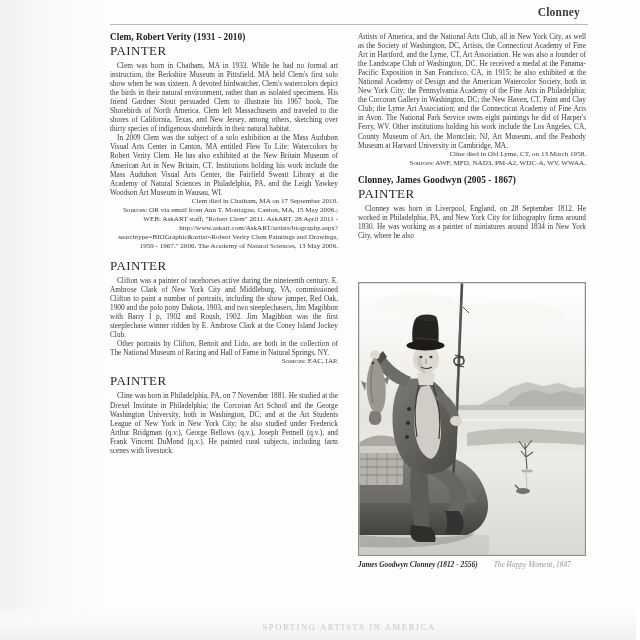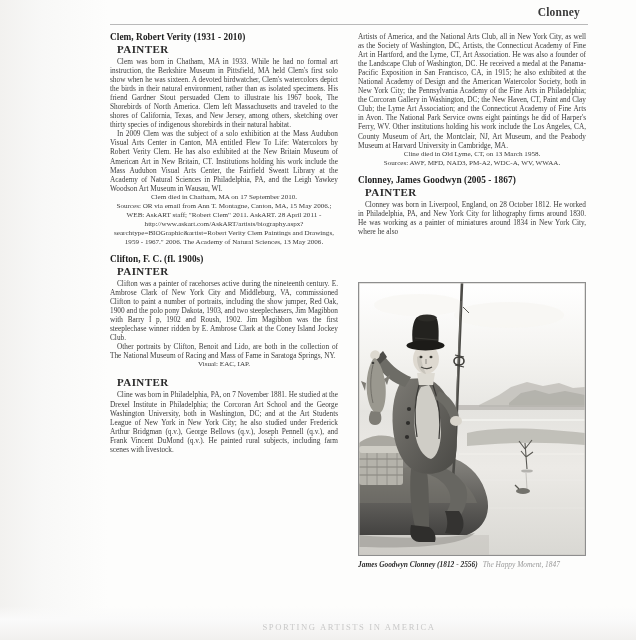--- a/index.html
+++ b/index.html
@@ -54,42 +54,42 @@
   .col-right{left:248px;}
 
   .entry-title{
     font-size:9.3px;
     font-weight:bold;
     color:#1c1c1c;
     margin:0 0 1px 0;
     letter-spacing:.05px;
   }
   .entry-role{
-    font-size:11px;
-    font-weight:bold;
+    font-size:13px;
+    font-weight:normal;
     color:#2a2a2a;
-    margin:0 0 2px 7px;
+    margin:0 0 2px 0;
     letter-spacing:.4px;
   }
   p.body{
     font-size:7.3px;
     line-height:9.05px;
     color:#3b3b3b;
     margin:0;
     text-align:justify;
     text-indent:7px;
     -webkit-hyphens:auto;hyphens:auto;
   }
   p.body.noind{text-indent:0;}
   p.source{
     font-size:7.1px;
     line-height:9.05px;
     color:#3b3b3b;
     margin:0;
-    text-align:center;
+    text-align:right;
     text-indent:0;
   }
   .gap{height:7px;}
 
   
   .plate-wrap{
     position:absolute;
     left:248px;top:282px;
     width:228px;
   }
@@ -102,21 +102,21 @@
   }
   .plate svg{display:block;width:100%;height:100%;}
   .plate-caption{
     margin-top:4px;
     font-size:7.4px;
     color:#2b2b2b;
     line-height:9px;
     white-space:nowrap;
   }
   .plate-caption .artist{font-weight:bold;font-style:italic;}
-  .plate-caption .work{font-style:italic;color:#9a9a9a;margin-left:5px;}
+  .plate-caption .work{font-style:italic;color:#9a9a9a;margin-left:16px;}
 
   
   .footer{
     position:absolute;
     left:0;bottom:8px;
     width:478px;
     text-align:center;
     font-size:8.6px;
     letter-spacing:1.6px;
     color:#c9c9c9;
@@ -142,25 +142,24 @@
         <div class="entry-role">PAINTER</div>
         <p class="body">Clem was born in Chatham, MA in 1933. While he had no formal art instruction, the Berkshire Museum in Pittsfield, MA held Clem's first solo show when he was sixteen. A devoted birdwatcher, Clem's watercolors depict the birds in their natural environment, rather than as isolated specimens. His friend Gardner Stout persuaded Clem to illustrate his 1967 book, The Shorebirds of North America. Clem left Massachusetts and traveled to the shores of California, Texas, and New Jersey, among others, sketching over thirty species of indigenous shorebirds in their natural habitat.</p>
         <p class="body">In 2009 Clem was the subject of a solo exhibition at the Mass Audubon Visual Arts Center in Canton, MA entitled Flew To Life: Watercolors by Robert Verity Clem. He has also exhibited at the New Britain Museum of American Art in New Britain, CT. Institutions holding his work include the Mass Audubon Visual Arts Center, the Fairfield Sweatt Library at the Academy of Natural Sciences in Philadelphia, PA, and the Leigh Yawkey Woodson Art Museum in Wausau, WI.</p>
         <p class="source">Clem died in Chatham, MA on 17 September 2010.</p>
         <p class="source">Sources: OR via email from Ann T. Montagne, Canton, MA, 15 May 2006.; WEB: AskART staff; "Robert Clem" 2011. AskART. 28 April 2011 - http://www.askart.com/AskART/artists/biography.aspx?searchtype=BIOGraphic&amp;artist=Robert Verity Clem Paintings and Drawings, 1959 - 1967." 2006. The Academy of Natural Sciences, 13 May 2006.</p>
       </div>
 
       <div class="gap"></div>
 
       <div>
-        <div class="entry-title">Clifton, F. C. (fl. 1900s)</div>
         <div class="entry-role">PAINTER</div>
         <p class="body">Clifton was a painter of racehorses active during the nineteenth century. E. Ambrose Clark of New York City and Middleburg, VA, commissioned Clifton to paint a number of portraits, including the show jumper, Red Oak, 1900 and the polo pony Dakota, 1903, and two steeplechasers, Jim Magibbon with Barry I p, 1902 and Roush, 1902. Jim Magibbon was the first steeplechase winner ridden by E. Ambrose Clark at the Coney Island Jockey Club.</p>
-        <p class="body">Other portraits by Clifton, Benoit and Lido, are both in the collection of The National Museum of Racing and Mass of Fame in Saratoga Springs, NY.</p>
-        <p class="source">Visual: EAC, IAP.</p>
+        <p class="body">Other portraits by Clifton, Benoit and Lido, are both in the collection of The National Museum of Racing and Hall of Fame in Natural Springs, NY.</p>
+        <p class="source">Sources: EAC, IAP.</p>
       </div>
 
       <div class="gap"></div>
 
       <div>
         <div class="entry-role">PAINTER</div>
         <p class="body">Cline was born in Philadelphia, PA, on 7 November 1881. He studied at the Drexel Institute in Philadelphia; the Corcoran Art School and the George Washington University, both in Washington, DC; and at the Art Students League of New York in New York City; he also studied under Frederick Arthur Bridgman (q.v.), George Bellows (q.v.), Joseph Pennell (q.v.), and Frank Vincent DuMond (q.v.). He painted rural subjects, including farm scenes with livestock.</p>
       </div>
 
     </div>
@@ -169,21 +168,21 @@
 
       <p class="body noind">Artists of America, and the National Arts Club, all in New York City, as well as the Society of Washington, DC, Artists, the Connecticut Academy of Fine Art in Hartford, and the Lyme, CT, Art Association. He was also a founder of the Landscape Club of Washington, DC. He received a medal at the Panama-Pacific Exposition in San Francisco, CA, in 1915; he also exhibited at the National Academy of Design and the American Watercolor Society, both in New York City; the Pennsylvania Academy of the Fine Arts in Philadelphia; the Corcoran Gallery in Washington, DC; the New Haven, CT, Paint and Clay Club; the Lyme Art Association; and the Connecticut Academy of Fine Arts in Avon. The National Park Service owns eight paintings he did of Harper's Ferry, WV. Other institutions holding his work include the Los Angeles, CA, County Museum of Art, the Montclair, NJ, Art Museum, and the Peabody Museum at Harvard University in Cambridge, MA.</p>
       <p class="source">Cline died in Old Lyme, CT, on 13 March 1958.</p>
       <p class="source">Sources: AWF, MFD, NAD3, PM-A2, WDC-A, WV, WWAA.</p>
 
       <div class="gap"></div>
 
       <div>
         <div class="entry-title">Clonney, James Goodwyn (2005 - 1867)</div>
         <div class="entry-role">PAINTER</div>
-        <p class="body">Clonney was born in Liverpool, England, on 28 October 1812. He worked in Philadelphia, PA, and New York City for lithography firms around 1830. He was working as a painter of miniatures around 1834 in New York City, where he also</p>
+        <p class="body">Clonney was born in Liverpool, England, on 28 September 1812. He worked in Philadelphia, PA, and New York City for lithography firms around 1830. He was working as a painter of miniatures around 1834 in New York City, where he also</p>
       </div>
 
     </div>
 
     <div class="plate-wrap">
       <div class="plate">
         <svg viewBox="0 0 226 272" preserveAspectRatio="none">
           <defs>
             <linearGradient id="sky" x1="0" y1="0" x2="0" y2="1">
               <stop offset="0%" stop-color="#ffffff"></stop>

